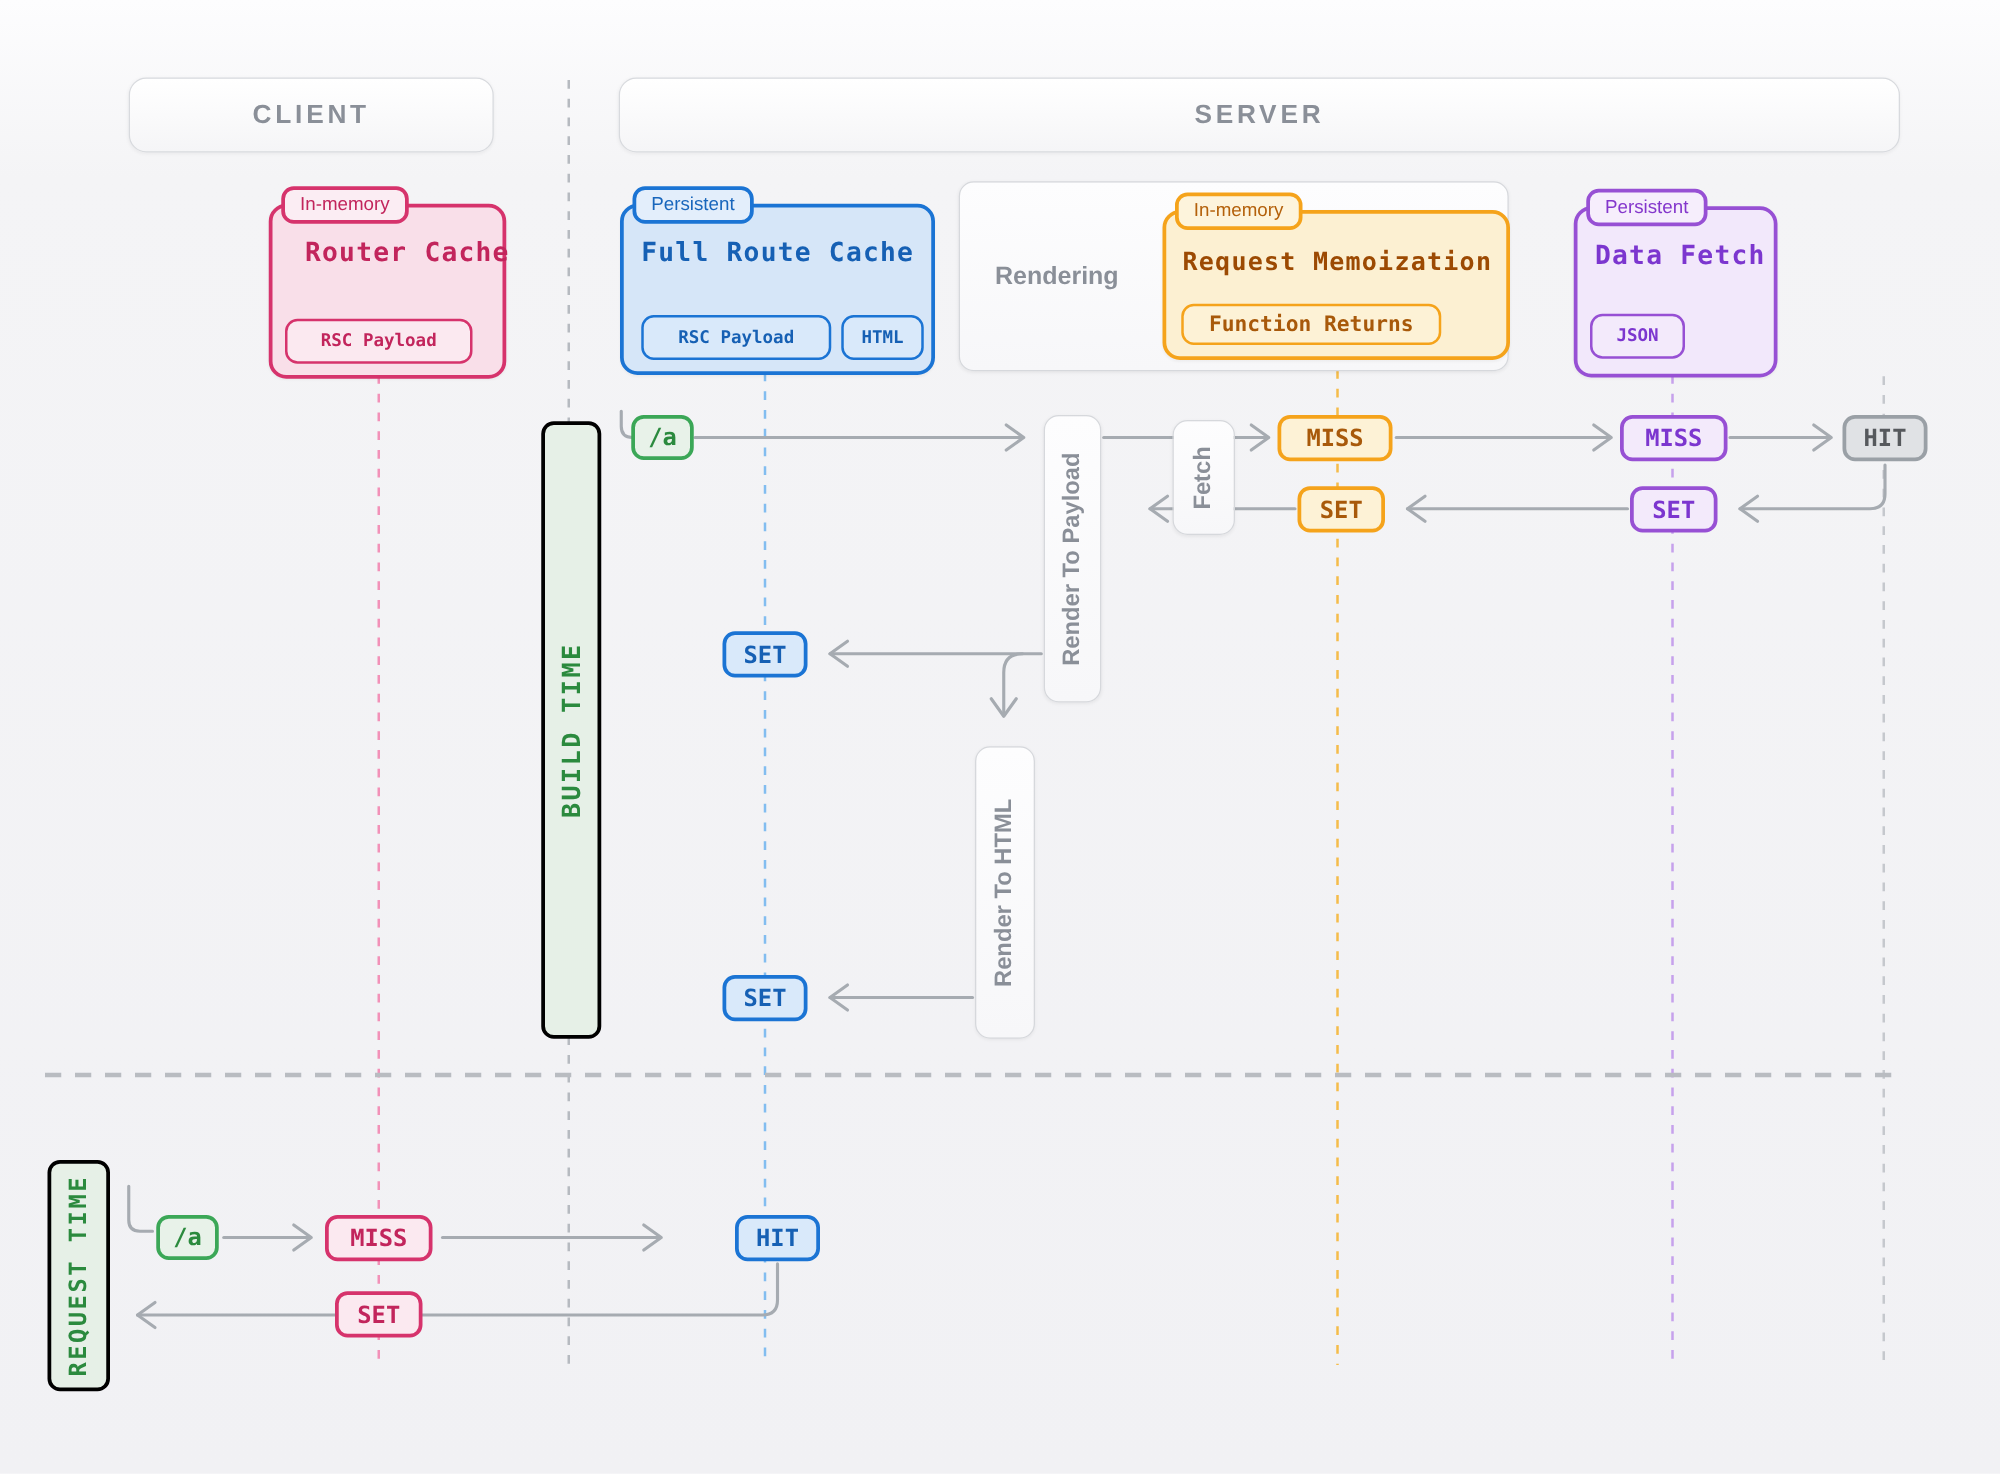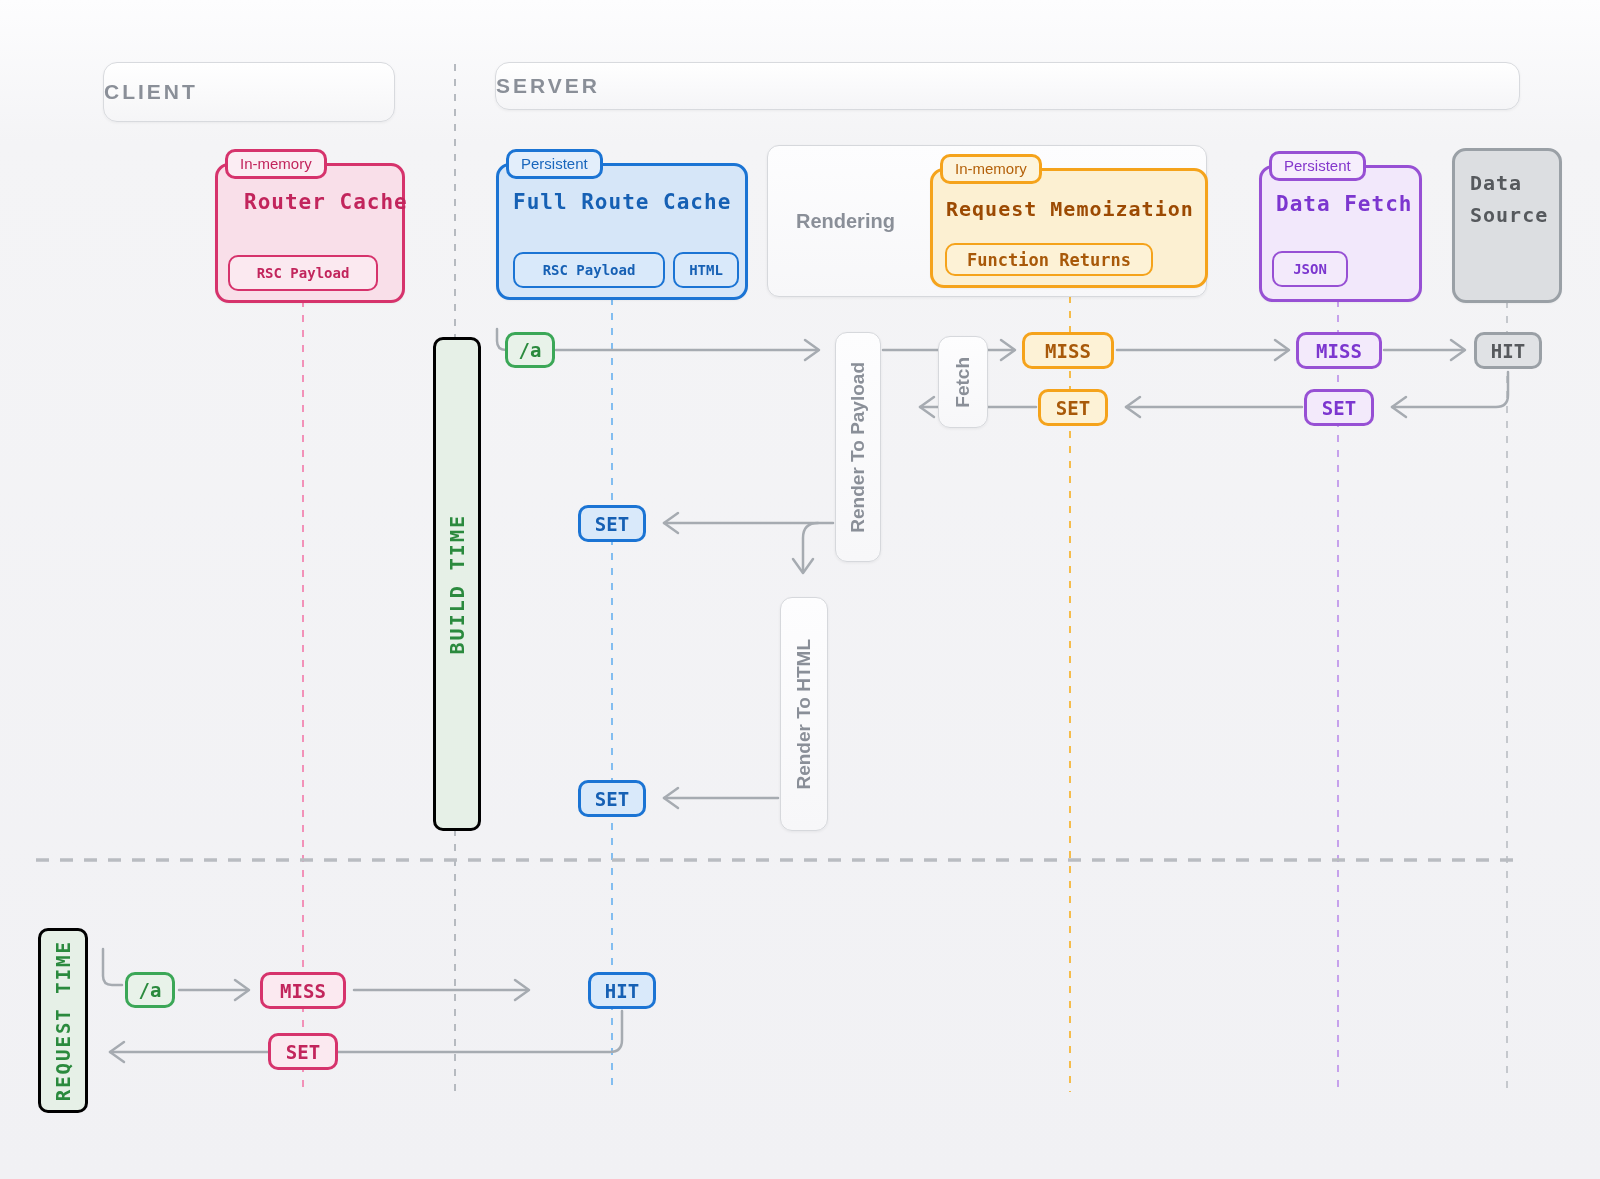--- a/index.html
+++ b/index.html
@@ -9,21 +9,21 @@
     background:linear-gradient(180deg,#fdfdfe 0%,#f4f4f6 12%,#f1f1f4 100%);
   }
   .abs{position:absolute;box-sizing:border-box;}
   svg.wires{position:absolute;left:0;top:0;}
 
   
   .header{
     background:linear-gradient(180deg,#ffffff,#f5f5f7);
     border:1.5px solid #d8dade;border-radius:14px;
     box-shadow:0 1px 3px rgba(0,0,0,.05);
-    display:flex;align-items:center;justify-content:flex-start;
+    display:flex;align-items:center;justify-content:center;
     color:#8a8f98;font-weight:bold;font-size:21px;letter-spacing:3px;
   }
 
   
   .cache-box{border-radius:14px;border:3px solid;box-shadow:0 1px 2px rgba(0,0,0,.04);}
   .tag{
     position:absolute;top:-17px;left:7px;padding:3px 12px 4px;
     border-radius:10px;border:3px solid;font-size:15px;white-space:nowrap;
     font-family:"Liberation Sans",sans-serif;
   }
@@ -136,21 +136,21 @@
         <path d="M515 980 L529 990 L515 1000"></path>
 
       <path d="M622 1011 V1040 Q622 1052 610 1052 H110"></path>
         <path d="M124 1042 L110 1052 L124 1062"></path>
     </g>
   </svg>
 
   <div class="abs header" style="left:103px;top:62px;width:292px;height:60px;">
     <span>CLIENT</span>
   </div>
-  <div class="abs header" style="left:495px;top:62px;width:1025px;height:48px;">
+  <div class="abs header" style="left:495px;top:62px;width:1025px;height:60px;">
     <span>SERVER</span>
   </div>
 
   <div class="abs cache-box pink" style="left:215px;top:163px;width:190px;height:140px;">
     <div class="tag pink-tag">In-memory</div>
     <div class="boxtitle pink-text abs" style="left:26px;top:24px;">Router Cache</div>
     <div class="chip small pink abs" style="left:10px;bottom:9px;width:150px;height:36px;">RSC Payload</div>
   </div>
 
   <div class="abs cache-box blue" style="left:496px;top:163px;width:252px;height:137px;">
@@ -168,23 +168,20 @@
     <div class="boxtitle orange-text abs" style="left:13px;top:26px;font-size:20px;">Request Memoization</div>
     <div class="chip small orange abs" style="left:12px;bottom:9px;width:208px;height:33px;font-size:17px;">Function Returns</div>
   </div>
 
   <div class="abs cache-box purple" style="left:1259px;top:165px;width:163px;height:137px;">
     <div class="tag purple-tag">Persistent</div>
     <div class="boxtitle purple-text abs" style="left:14px;top:24px;">Data Fetch</div>
     <div class="chip small purple abs" style="left:10px;bottom:12px;width:76px;height:36px;">JSON</div>
   </div>
 
-  <div class="abs cache-box grayb" style="left:1452px;top:148px;width:110px;height:155px;">
-    <div class="boxtitle gray-text abs" style="left:15px;top:16px;font-size:20px;white-space:normal;line-height:1.6;">Data Source</div>
-  </div>
 
   <div class="abs timebar green" style="left:433px;top:337px;width:48px;height:494px;">
     <span class="barlabel green-text">BUILD TIME</span>
   </div>
 
   <div class="abs chip green" style="left:505px;top:332px;width:50px;height:36px;">/a</div>
 
   <div class="abs white-box" style="left:835px;top:332px;width:46px;height:230px;">
     <span class="vtext" style="font-size:19px;">Render To Payload</span>
   </div>

